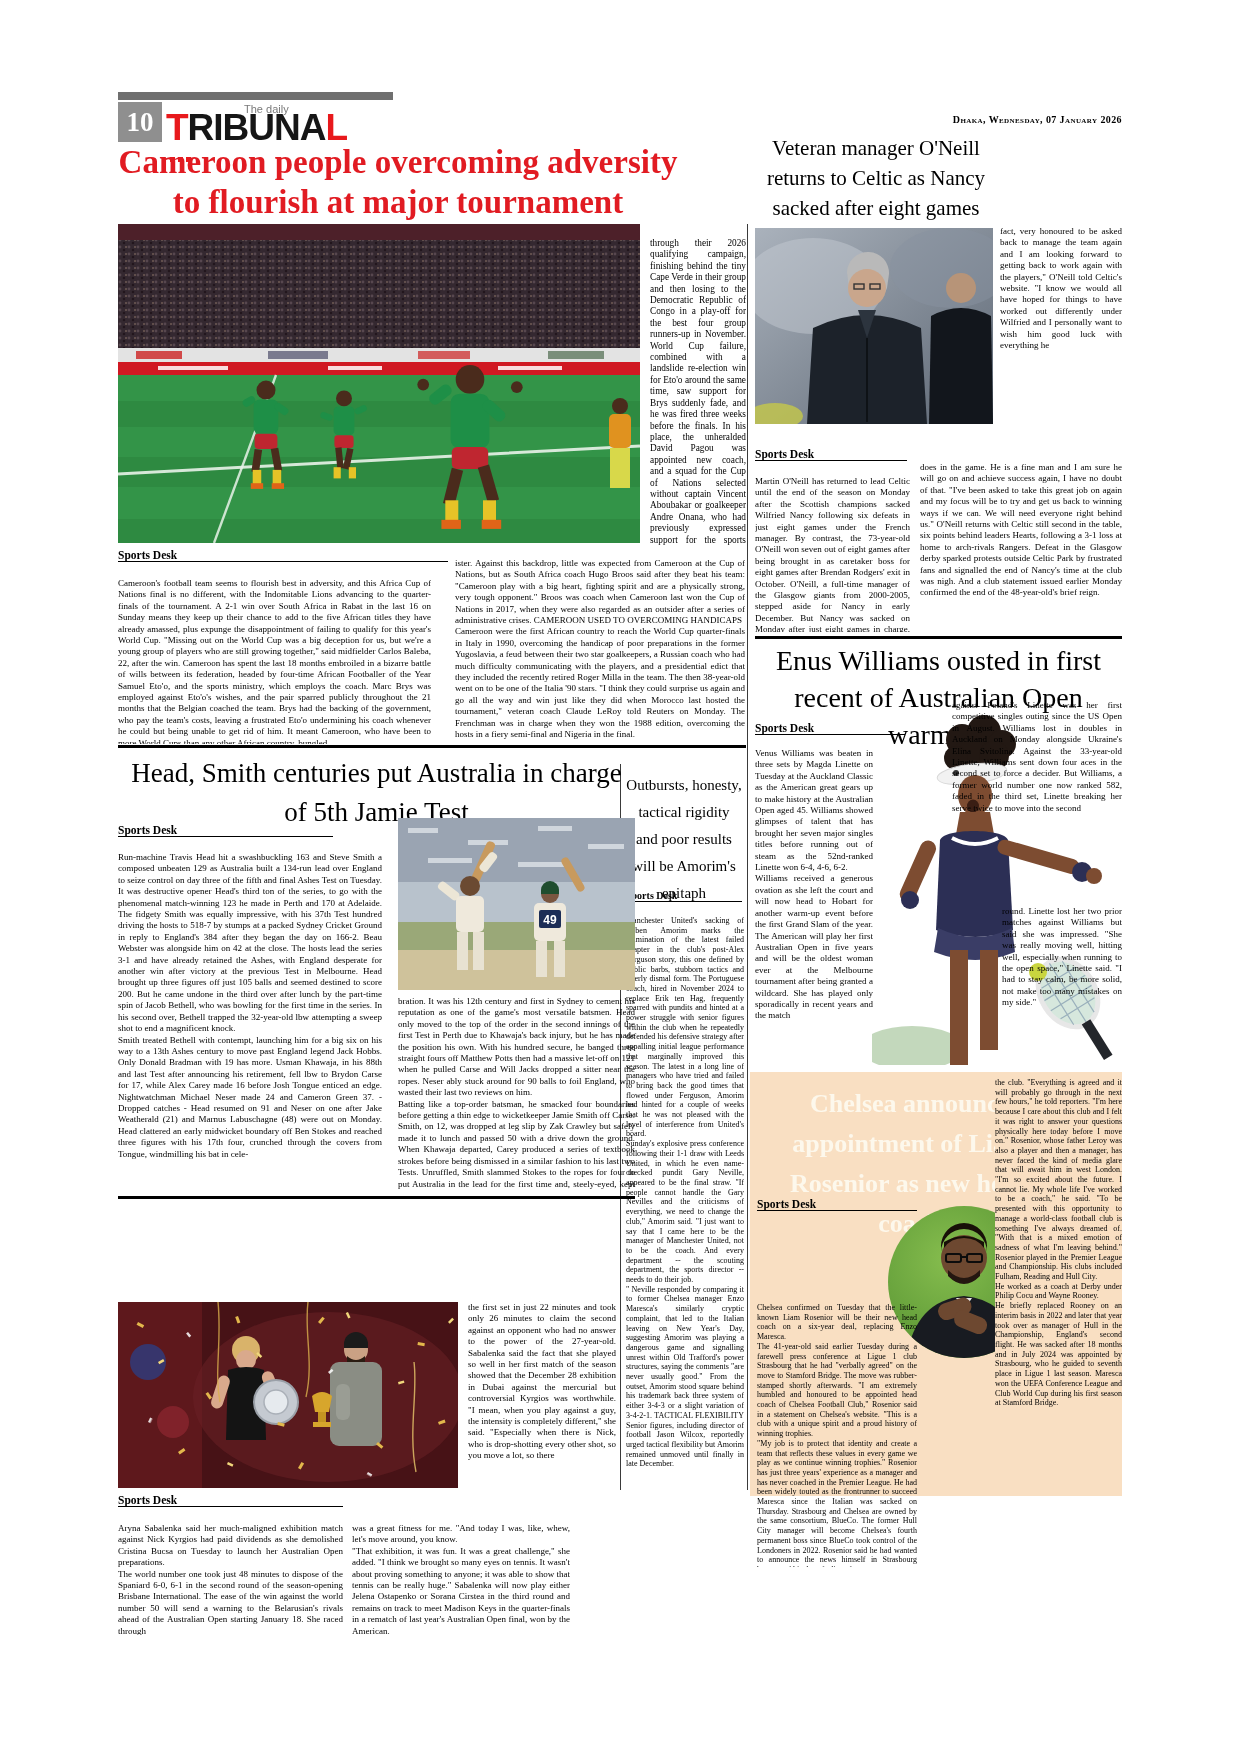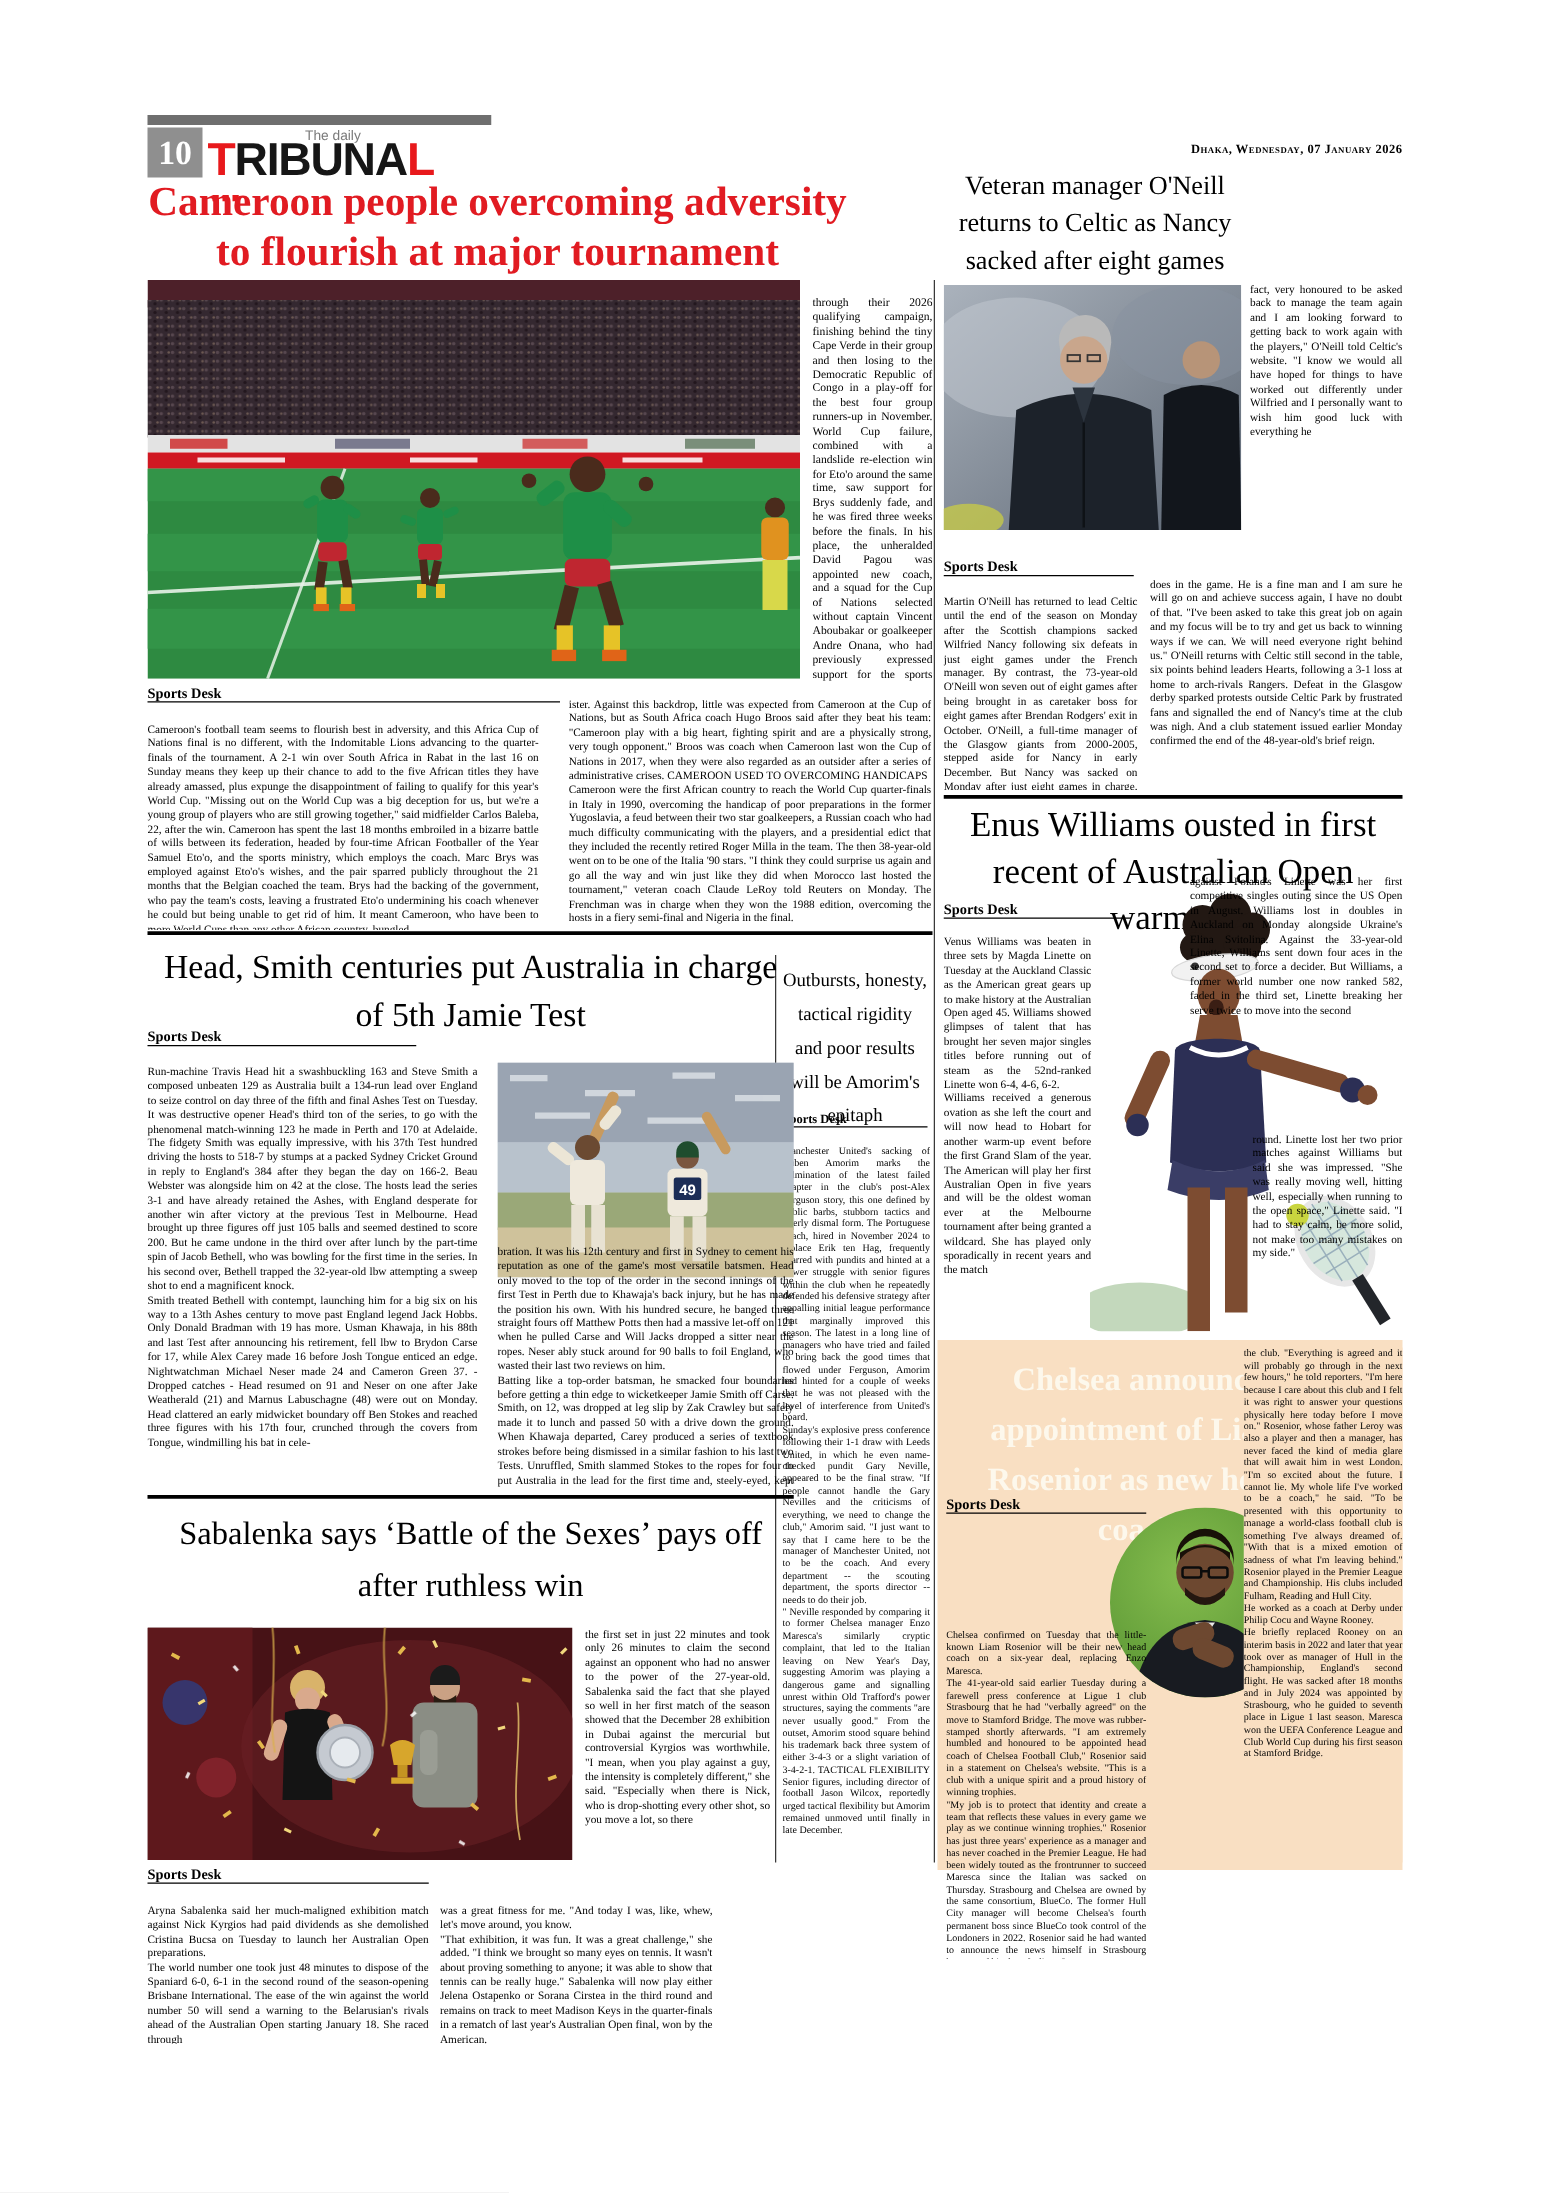--- a/index.html
+++ b/index.html
@@ -232,21 +232,21 @@
   <div class="abs byline byline-sm" style="left:626px;top:890px;width:116px;">Sports Desk</div>
   <div class="abs body-text body-sm" style="left:626px;top:916px;width:118px;height:574px;">Manchester United's sacking of Ruben Amorim marks the culmination of the latest failed chapter in the club's post-Alex Ferguson story, this one defined by public barbs, stubborn tactics and utterly dismal form. The Portuguese coach, hired in November 2024 to replace Erik ten Hag, frequently sparred with pundits and hinted at a power struggle with senior figures within the club when he repeatedly defended his defensive strategy after appalling initial league performance that marginally improved this season. The latest in a long line of managers who have tried and failed to bring back the good times that flowed under Ferguson, Amorim had hinted for a couple of weeks that he was not pleased with the level of interference from United's board.
 Sunday's explosive press conference following their 1-1 draw with Leeds United, in which he even name-checked pundit Gary Neville, appeared to be the final straw. "If people cannot handle the Gary Nevilles and the criticisms of everything, we need to change the club," Amorim said. "I just want to say that I came here to be the manager of Manchester United, not to be the coach. And every department -- the scouting department, the sports director -- needs to do their job.
 " Neville responded by comparing it to former Chelsea manager Enzo Maresca's similarly cryptic complaint, that led to the Italian leaving on New Year's Day, suggesting Amorim was playing a dangerous game and signalling unrest within Old Trafford's power structures, saying the comments "are never usually good." From the outset, Amorim stood square behind his trademark back three system of either 3-4-3 or a slight variation of 3-4-2-1. TACTICAL FLEXIBILITY Senior figures, including director of football Jason Wilcox, reportedly urged tactical flexibility but Amorim remained unmoved until finally in late December.</div>
 
   <div class="abs hl hl-ashes" style="left:118px;top:754px;width:517px;">Head, Smith centuries put Australia in charge of 5th Jamie Test</div>
   <div class="abs byline" style="left:118px;top:824px;width:215px;">Sports Desk</div>
   <div class="abs body-text" style="left:118px;top:852px;width:264px;height:340px;">Run-machine Travis Head hit a swashbuckling 163 and Steve Smith a composed unbeaten 129 as Australia built a 134-run lead over England to seize control on day three of the fifth and final Ashes Test on Tuesday. It was destructive opener Head's third ton of the series, to go with the phenomenal match-winning 123 he made in Perth and 170 at Adelaide. The fidgety Smith was equally impressive, with his 37th Test hundred driving the hosts to 518-7 by stumps at a packed Sydney Cricket Ground in reply to England's 384 after they began the day on 166-2. Beau Webster was alongside him on 42 at the close. The hosts lead the series 3-1 and have already retained the Ashes, with England desperate for another win after victory at the previous Test in Melbourne.  Head brought up three figures off just 105 balls and seemed destined to score 200. But he came undone in the third over after lunch by the part-time spin of Jacob Bethell, who was bowling for the first time in the series. In his second over, Bethell trapped the 32-year-old lbw attempting a sweep shot to end a magnificent knock.
 Smith treated Bethell with contempt, launching him for a big six on his way to a 13th Ashes century to move past England legend Jack Hobbs. Only Donald Bradman with 19 has more. Usman Khawaja, in his 88th and last Test after announcing his retirement, fell lbw to Brydon Carse for 17, while Alex Carey made 16 before Josh Tongue enticed an edge. Nightwatchman Michael Neser made 24 and Cameron Green 37. - Dropped catches - Head resumed on 91 and Neser on one after Jake Weatherald (21) and Marnus Labuschagne (48) were out on Monday. Head clattered an early midwicket boundary off Ben Stokes and reached three figures with his 17th four, crunched through the covers from Tongue, windmilling his bat in cele-</div>
 
-  <div class="abs" style="left:398px;top:818px;width:262px;height:172px;margin-top:32px;">
+  <div class="abs" style="left:398px;top:818px;width:262px;height:172px;">
     <svg width="237" height="172" viewBox="0 0 237 172">
       <rect width="237" height="172" fill="#ccd2da"></rect>
       <rect y="0" width="237" height="64" fill="#9aa4b2"></rect>
       <g fill="#e8ecf0" opacity="0.7">
         <rect x="10" y="10" width="30" height="5"></rect>
           <rect x="70" y="22" width="40" height="5"></rect>
         <rect x="140" y="8" width="34" height="5"></rect>
           <rect x="190" y="26" width="36" height="5"></rect>
         <rect x="30" y="40" width="44" height="5"></rect>
           <rect x="120" y="44" width="50" height="5"></rect>
@@ -272,21 +272,20 @@
         <text x="0" y="14" text-anchor="middle" font-size="12" font-weight="bold" fill="#ffffff" font-family="Liberation Sans, sans-serif">49</text>
         <rect x="-14" y="31" width="11" height="36" fill="#e8e2d2"></rect>
         <rect x="4" y="31" width="11" height="36" fill="#e8e2d2"></rect>
       </g>
     </svg>
   </div>
 
   <div class="abs body-text" style="left:398px;top:996px;width:237px;height:196px;">bration. It was his 12th century and first in Sydney to cement his reputation as one of the game's most versatile batsmen. Head only moved to the top of the order in the second innings of the first Test in Perth due to Khawaja's back injury, but he has made the position his own. With his hundred secure, he banged three straight fours off Matthew Potts then had a massive let-off on 121 when he pulled Carse and Will Jacks dropped a sitter near the ropes. Neser ably stuck around for 90 balls to foil England, who wasted their last two reviews on him.
 Batting like a top-order batsman, he smacked four boundaries before getting a thin edge to wicketkeeper Jamie Smith off Carse. Smith, on 12, was dropped at leg slip by Zak Crawley but safely made it to lunch and passed 50 with a drive down the ground. When Khawaja departed, Carey produced a series of textbook strokes before being dismissed in a similar fashion to his last two Tests. Unruffled, Smith slammed Stokes to the ropes for four to put Australia in the lead for the first time and, steely-eyed, kept going to yet another stylish century.</div>
 
-  <div class="abs hl hl-saba" style="left:118px;top:1206px;width:517px;">Sabalenka says ‘Battle of the Sexes’ pays off after ruthless win</div>
 
   <div class="abs" style="left:118px;top:1302px;width:340px;height:186px;">
     <svg width="340" height="186" viewBox="0 0 340 186">
       <rect width="340" height="186" fill="#471216"></rect>
       <rect x="0" y="0" width="84" height="186" fill="#5e181c"></rect>
       <circle cx="30" cy="60" r="18" fill="#27418f" opacity="0.7"></circle>
       <circle cx="55" cy="120" r="16" fill="#8f2730" opacity="0.7"></circle>
       <ellipse cx="210" cy="95" rx="135" ry="85" fill="#6a2026" opacity="0.55"></ellipse>
       <g transform="translate(128,58)">
         <circle cx="0" cy="-10" r="14" fill="#d9b36a"></circle>

